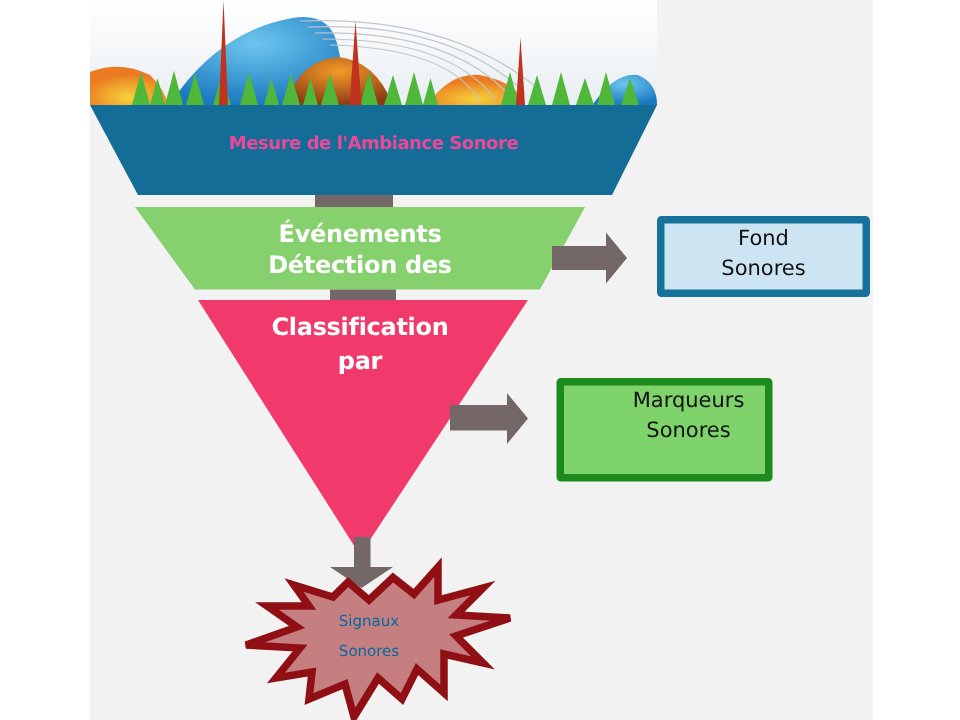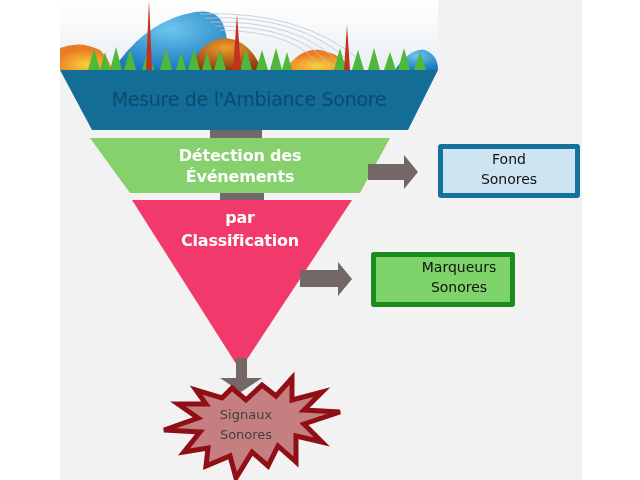--- a/index.html
+++ b/index.html
@@ -1,26 +1,26 @@
 <!DOCTYPE html>
 <html><head>
 <meta charset="utf-8">
 <style>
   html, body { margin: 0; padding: 0; background: #ffffff; }
   body { width: 640px; height: 480px; position: relative; overflow: hidden; font-family: "DejaVu Sans", sans-serif; }
   .slide { position: absolute; left: 60px; top: 0; width: 522px; height: 480px; background: #f2f2f2; }
   svg.diagram { position: absolute; left: 0; top: 0; width: 640px; height: 480px; }
   .label { position: absolute; text-align: center; font-family: "DejaVu Sans", sans-serif; }
-  .lbl-blue { left: 60px; top: 88px; width: 378px; font-size: 19px; font-weight: normal; color: #0c4a6e; letter-spacing: -0.3px; }
+  .lbl-blue { left: 60px; top: 88px; width: 378px; font-size: 12px; font-weight: bold; color: #ec4899; letter-spacing: -0.3px; }
   .lbl-green { left: 120px; top: 145px; width: 240px; font-size: 16px; font-weight: bold; color: #ffffff; line-height: 21px; letter-spacing: -0.2px; }
   .lbl-pink { left: 160px; top: 206px; width: 160px; font-size: 16px; font-weight: bold; color: #ffffff; line-height: 23px; letter-spacing: -0.2px; }
   .box { position: absolute; box-sizing: border-box; display: flex; align-items: flex-start; justify-content: center; text-align: center; font-size: 14px; line-height: 20px; color: #111; }
   .box-fond { left: 438px; top: 144px; width: 142px; height: 54px; border: 5px solid #17729b; background: #cde4f3; border-radius: 3px; }
-  .box-marq { left: 371px; top: 252px; width: 144px; height: 55px; border: 5px solid #1d8a1d; background: #7ed36a; border-radius: 3px; padding-left: 32px; }
-  .lbl-burst { left: 196px; top: 405px; width: 100px; font-size: 13px; line-height: 20px; color: #404040; }
+  .box-marq { left: 371px; top: 252px; width: 144px; height: 69px; border: 5px solid #1d8a1d; background: #7ed36a; border-radius: 3px; padding-left: 32px; }
+  .lbl-burst { left: 196px; top: 405px; width: 100px; font-size: 10px; line-height: 20px; color: #0369a1; }
 </style>
 </head>
 <body>
 
 <div class="slide"></div>
 
 <svg class="diagram" viewBox="0 0 640 480">
   <defs>
     <linearGradient id="skyGrad" x1="0" y1="0" x2="0" y2="1">
       <stop offset="0" stop-color="#ffffff"></stop>
@@ -105,27 +105,27 @@
   <g fill="#736867">
     <polygon points="300,270 338,270 338,262 352,279 338,296 338,287 300,287"></polygon>
   </g>
 
   <polygon points="232,388 246,400 262,385 276,396 292,378 292,400 322,392 304,410 340,412 304,424 322,442 296,436 296,462 278,446 268,466 252,452 236,478 230,456 206,466 208,448 184,452 200,432 164,430 198,418 178,404 206,404 196,390 222,398" fill="#c67f80" stroke="#8f0f14" stroke-width="5" stroke-linejoin="miter"></polygon>
 </svg>
 
 <div class="label lbl-blue">Mesure de l'Ambiance Sonore</div>
 
 <div class="label lbl-green">
+  <div>Événements</div>
   <div>Détection des</div>
-  <div>Événements</div>
 </div>
 
 <div class="label lbl-pink">
+  <div>Classification</div>
   <div>par</div>
-  <div>Classification</div>
 </div>
 
 <div class="box box-fond">
   <div>
     <div>Fond</div>
     <div>Sonores</div>
   </div>
 </div>
 
 <div class="box box-marq">

